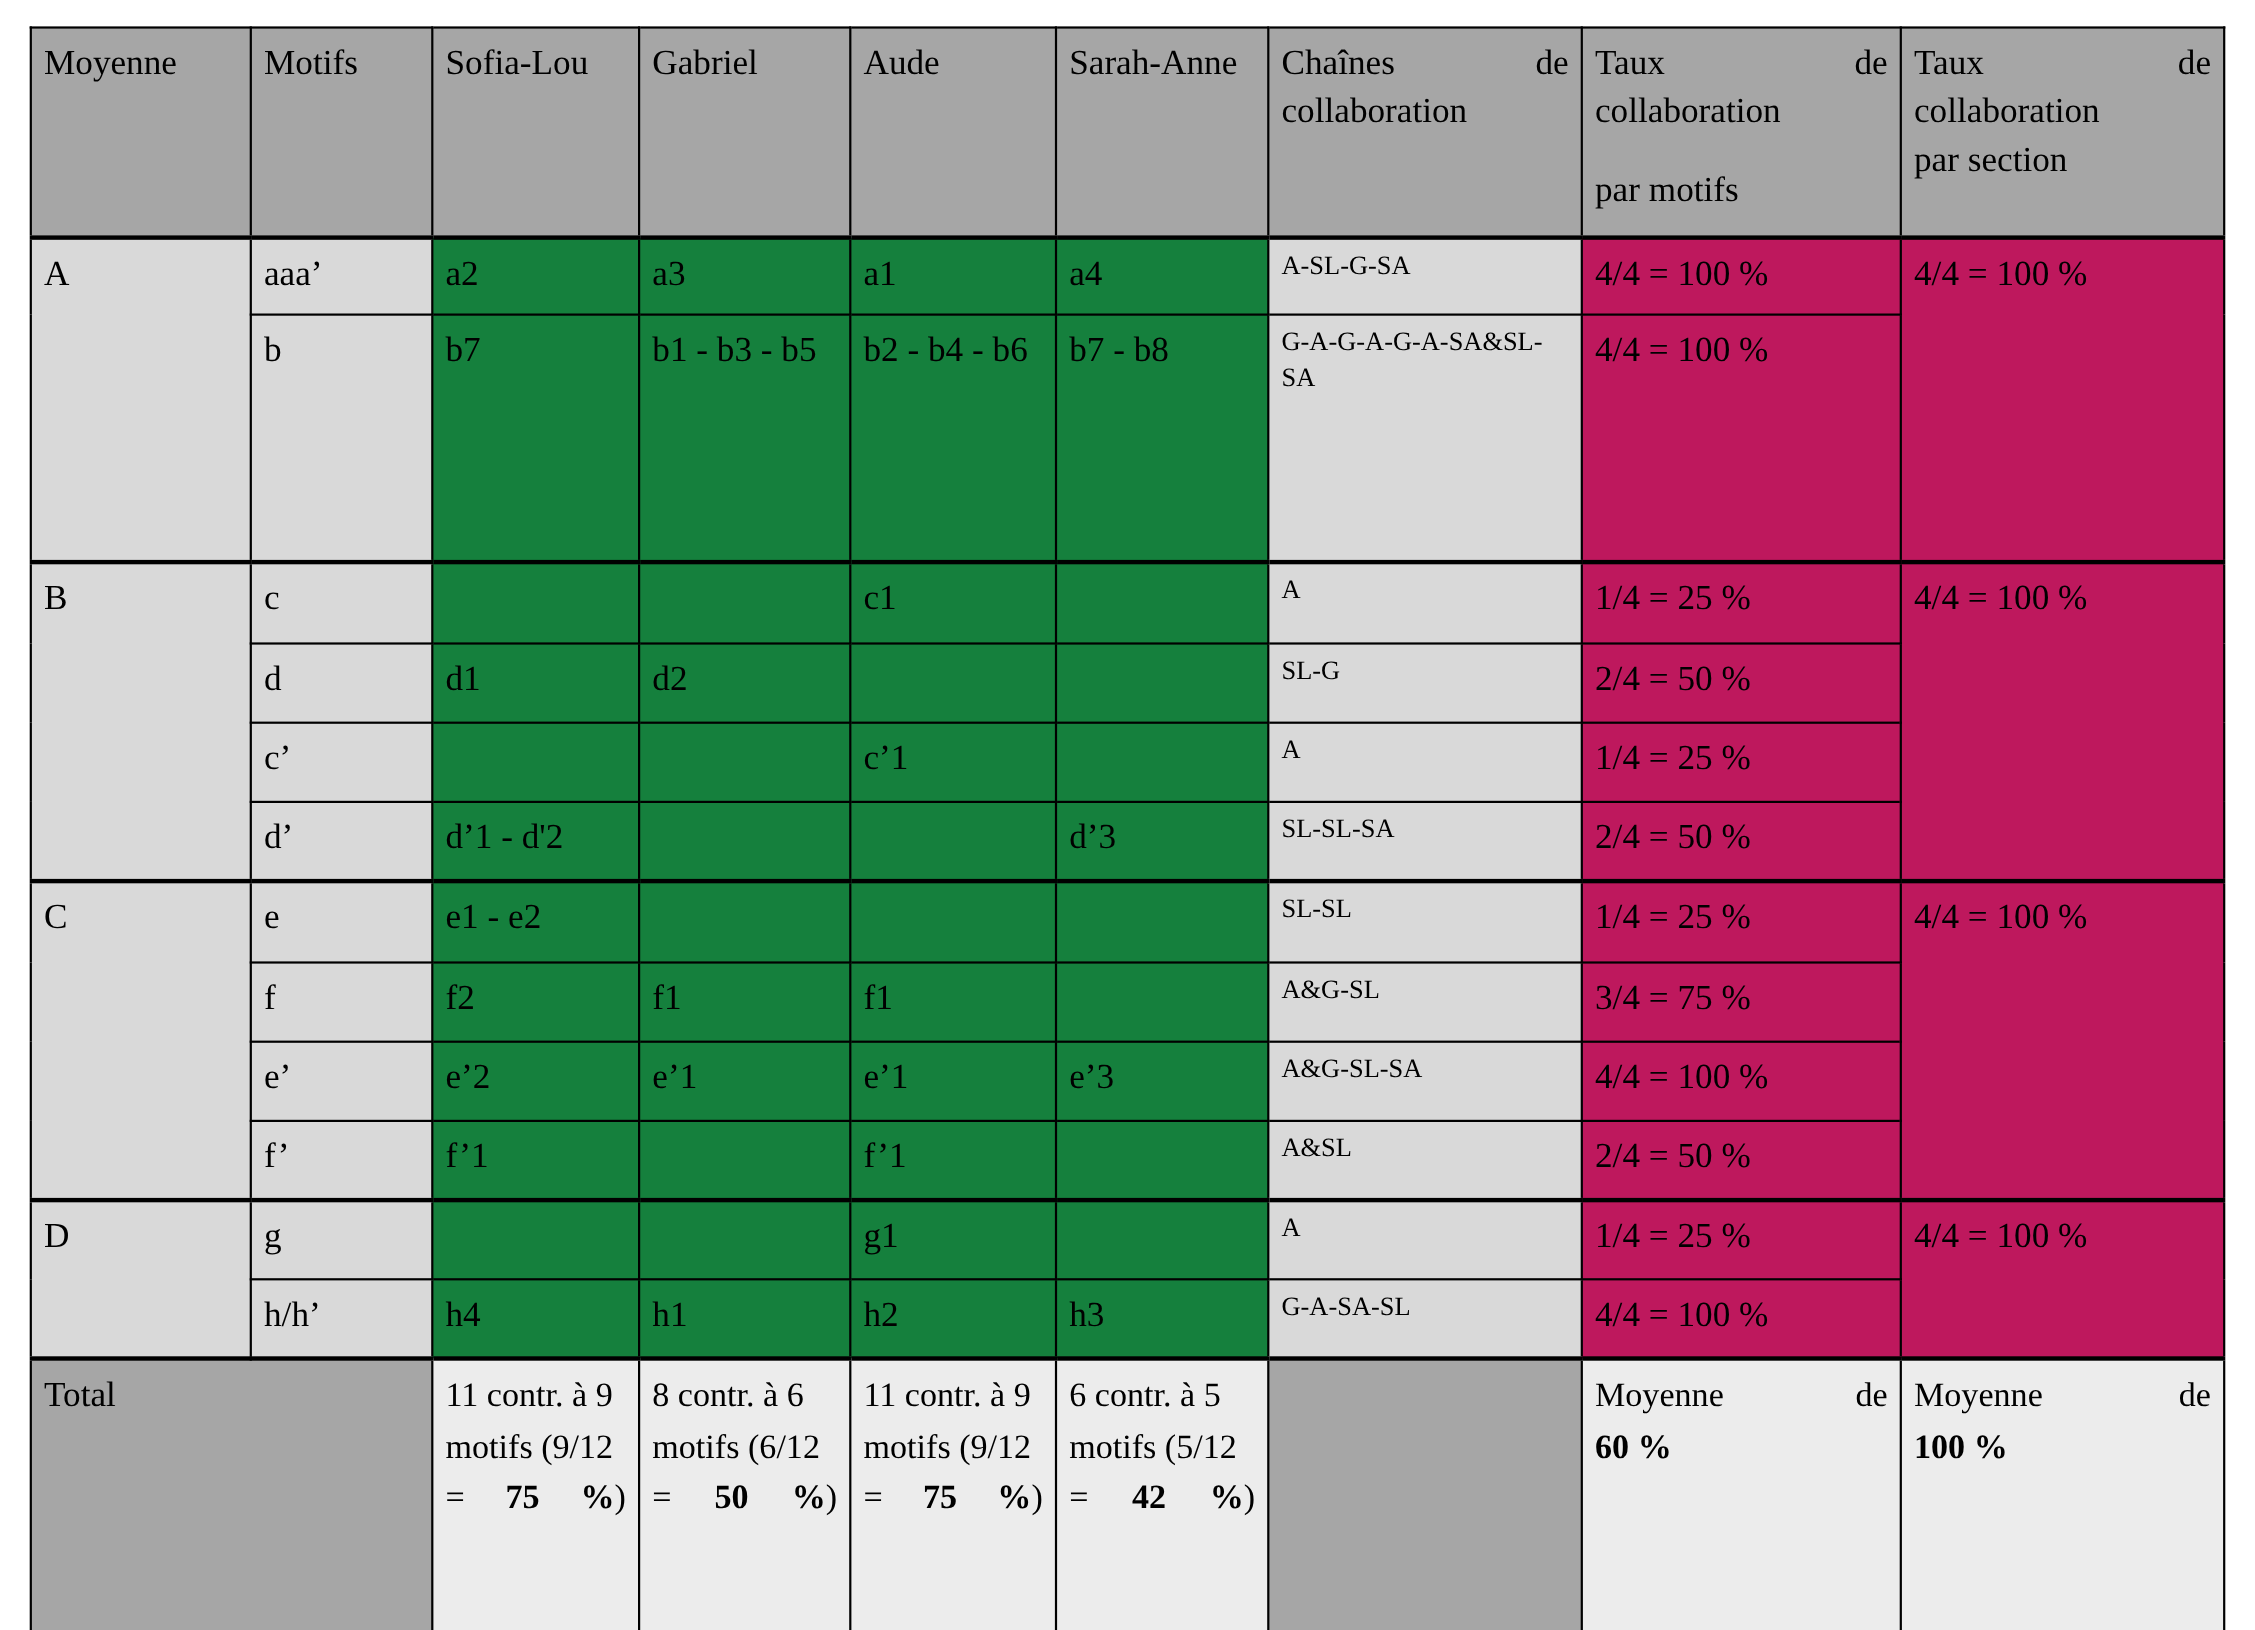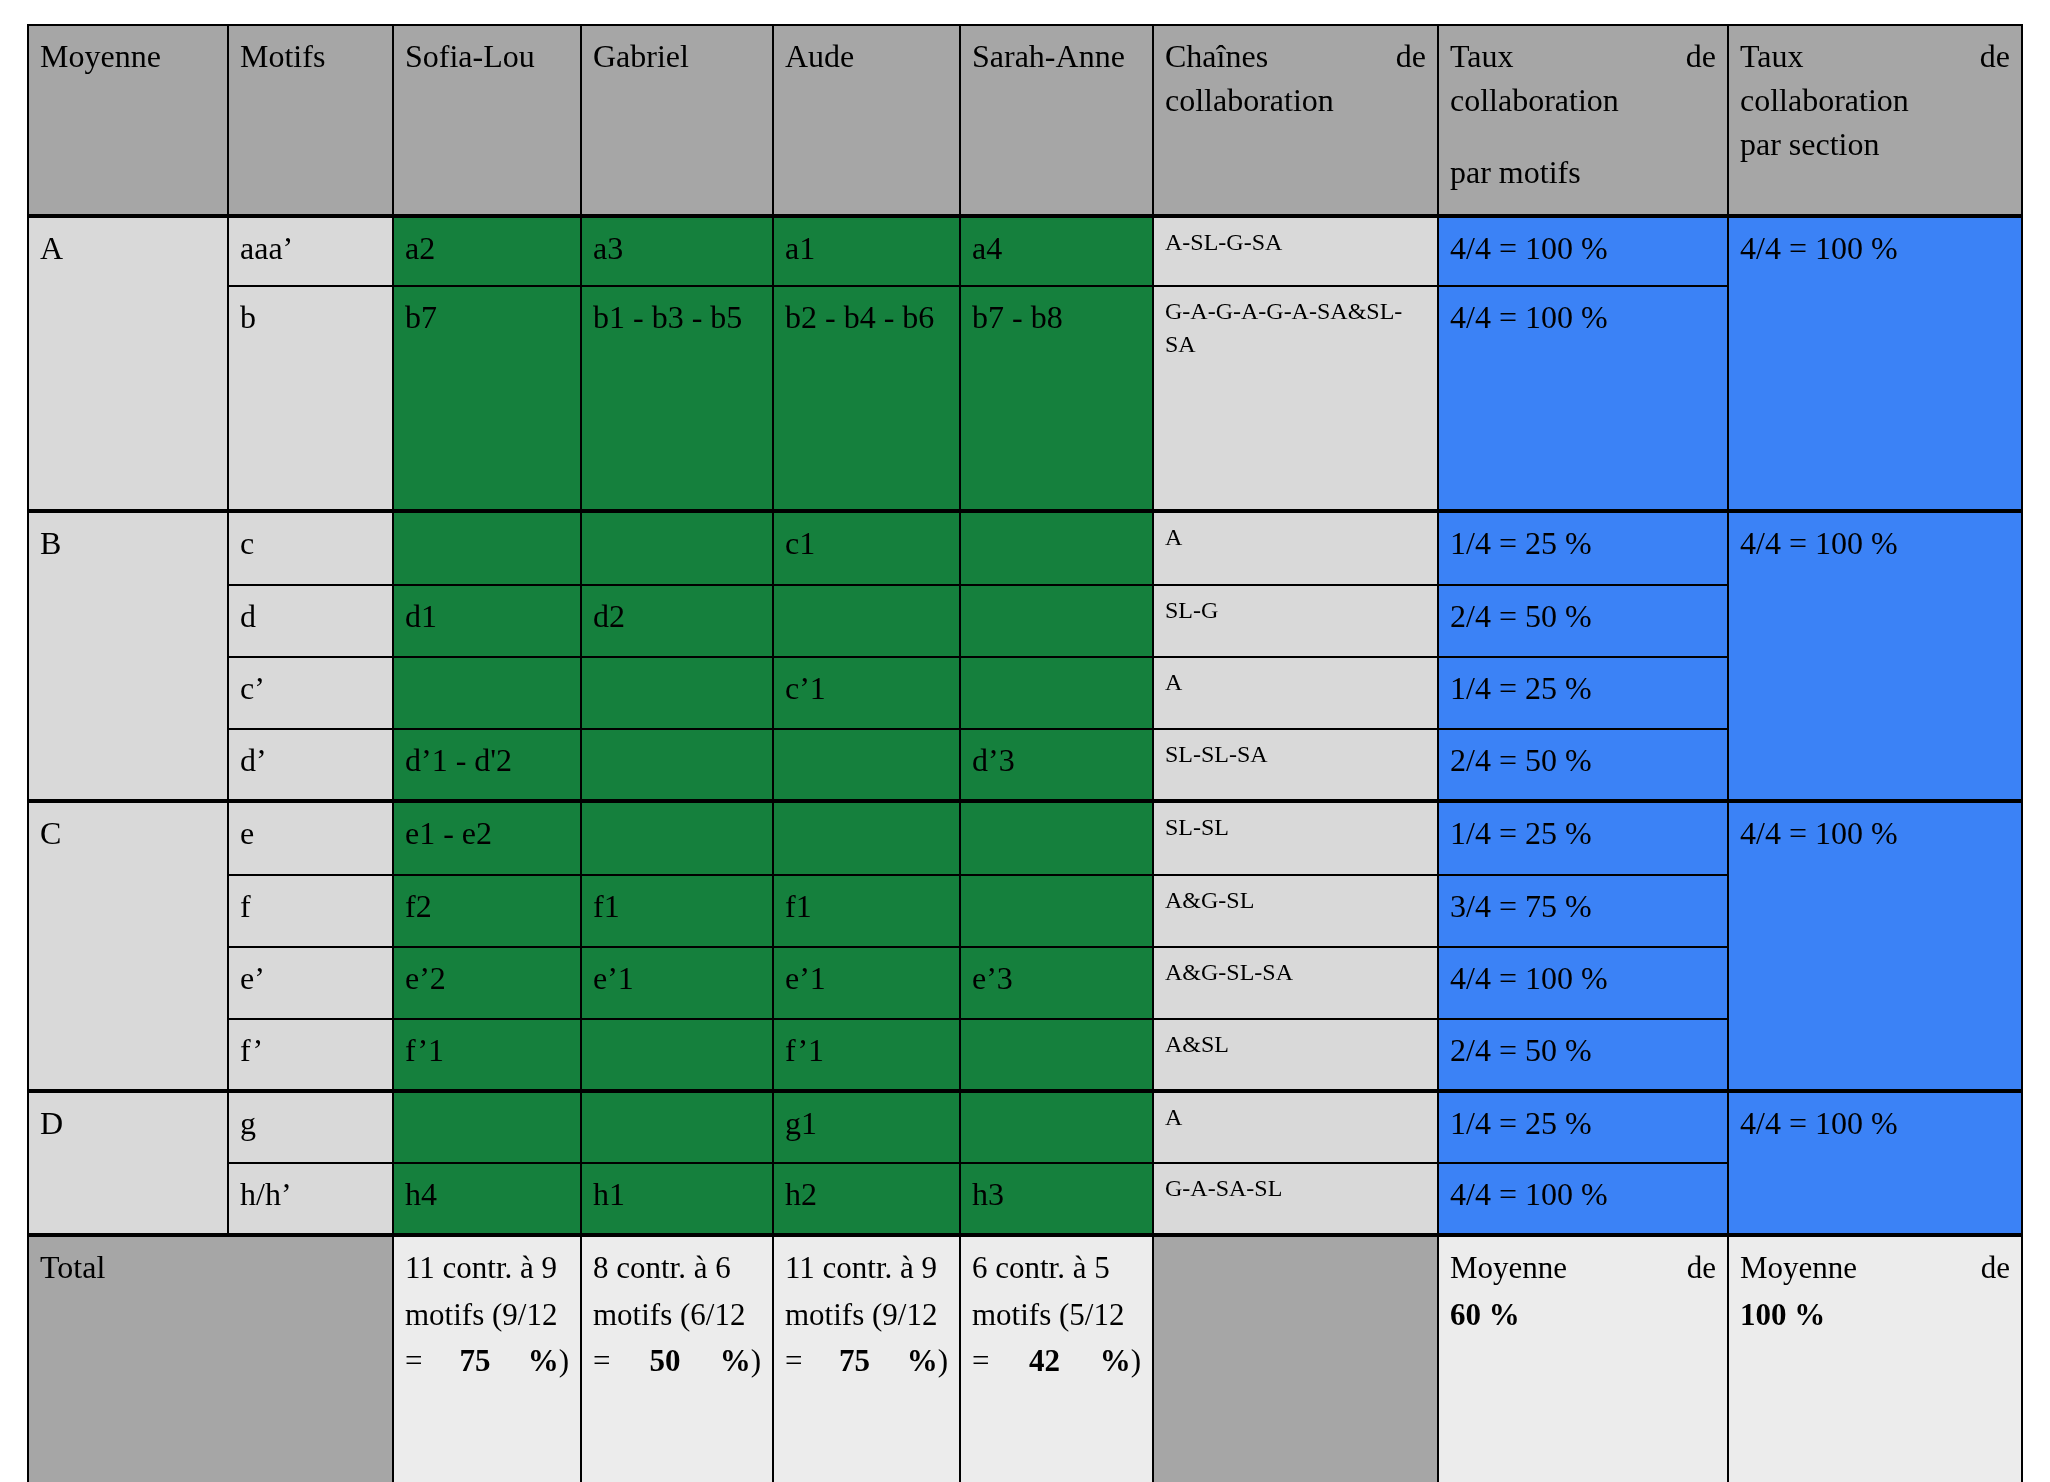--- a/index.html
+++ b/index.html
@@ -65,21 +65,21 @@
   }
   thead th.plain {
     text-align: left;
     text-align-last: left;
   }
 
   
   .bg-white   { background: #15803d; }
   .bg-light   { background: #d9d9d9; }
   .bg-chain   { background: #d9d9d9; }
-  .bg-mid     { background: #3b82f6; margin-left: 38px; }
+  .bg-mid     { background: #be185d; margin-left: 38px; }
   .bg-dark    { background: #a6a6a6; }
   .bg-vlight  { background: #ececec; }
 
   
   tr.section-start > td {
     border-top: 4px solid #000000;
   }
   tr.total-row > td {
     border-top: 4px solid #000000;
   }

